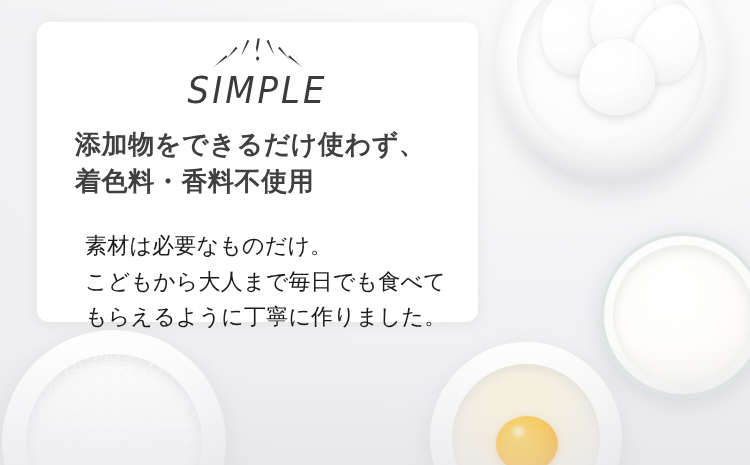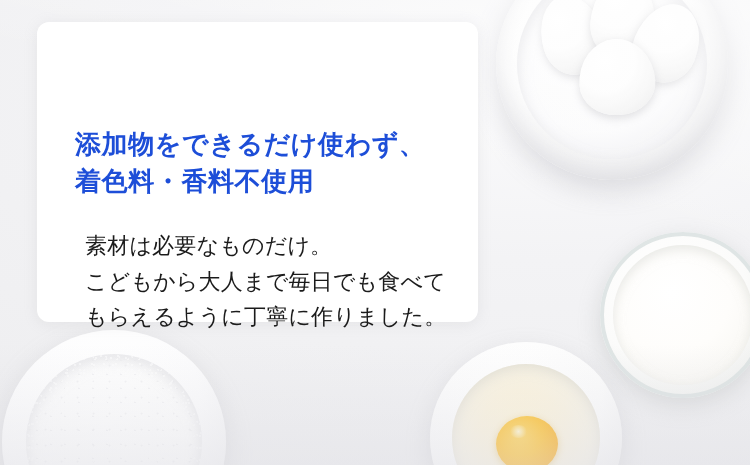--- a/index.html
+++ b/index.html
@@ -227,21 +227,21 @@
     position: absolute;
     left: 38px;
     top: 104px;
     width: 380px;
     margin: 0;
     font-family: "DejaVu Sans", sans-serif;
     font-weight: bold;
     font-size: 26px;
     line-height: 1.42;
     letter-spacing: 0.6px;
-    color: #1d4ed8;
+    color: #404040;
     white-space: pre-line;
   }
 
   
   .body-copy {
     position: absolute;
     left: 48px;
     top: 206px;
     width: 380px;
     margin: 0;
@@ -285,20 +285,37 @@
       <div class="yolk">
         <div class="yolk-hl"></div>
       </div>
     </div>
   </div>
 
   <div class="bg-sheen"></div>
 
   <div class="card">
 
+    <div class="lockup">
+      <svg class="sunburst" width="122" height="34" viewBox="0 0 122 34" aria-hidden="true">
+        <g fill="#3b3b3b">
+
+          <path d="M15.2 30.6 L19.0 27.2 L30.4 19.0 L29.0 17.2 Z"></path>
+          <path d="M27.6 23.4 L31.0 19.6 L40.6 10.2 L38.9 8.8 Z"></path>
+          <path d="M44.2 17.6 L46.8 13.2 L52.4 2.8 L50.3 2.0 Z"></path>
+          <path d="M60.0 14.8 L61.2 10.0 L62.8 0.6 L60.6 0.4 L59.0 10.0 Z"></path>
+          <path d="M77.4 17.6 L75.0 13.2 L69.5 2.8 L71.6 2.0 Z"></path>
+          <path d="M94.0 23.4 L90.6 19.6 L81.0 10.2 L82.7 8.8 Z"></path>
+          <path d="M106.4 30.6 L102.6 27.2 L91.2 19.0 L92.6 17.2 Z"></path>
+
+          <ellipse cx="60.6" cy="20.6" rx="1.5" ry="2.1"></ellipse>
+        </g>
+      </svg>
+      <span class="simple-word">SIMPLE</span>
+    </div>
 
     <h1 class="headline">添加物をできるだけ使わず、
 着色料・香料不使用</h1>
 
     <p class="body-copy">素材は必要なものだけ。
 こどもから大人まで毎日でも食べて
 もらえるように丁寧に作りました。</p>
 
   </div>
 </div>

